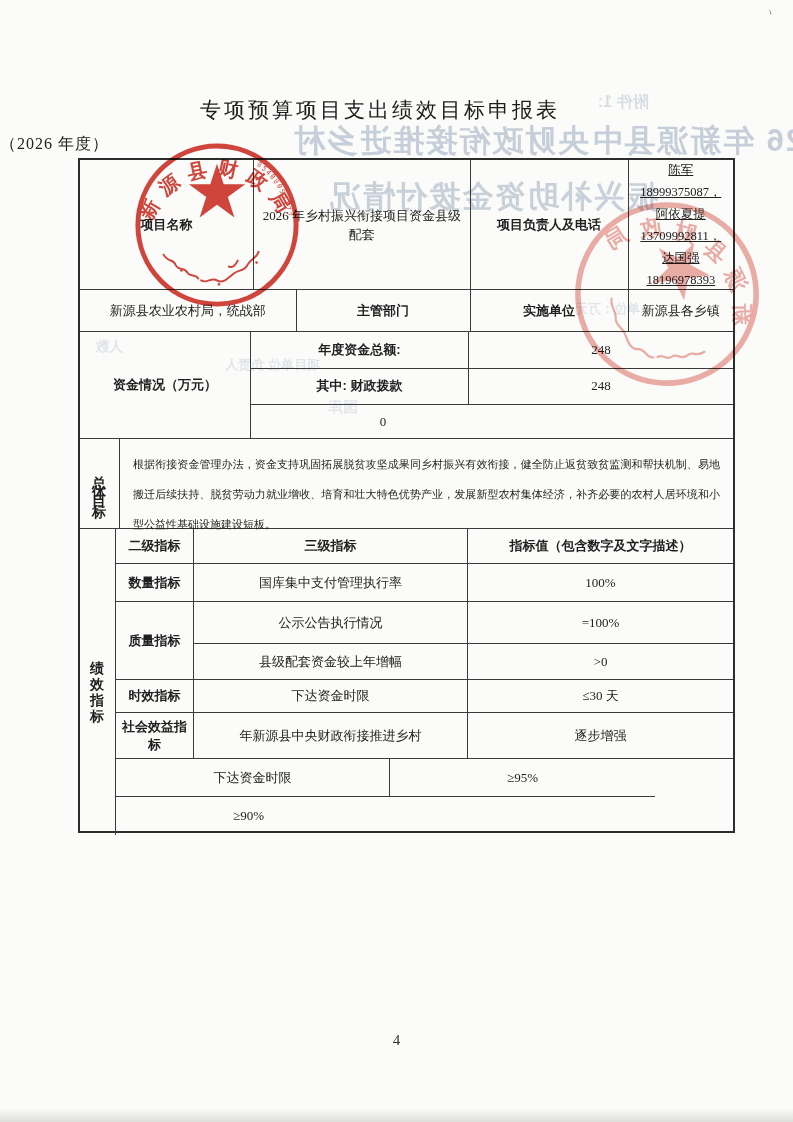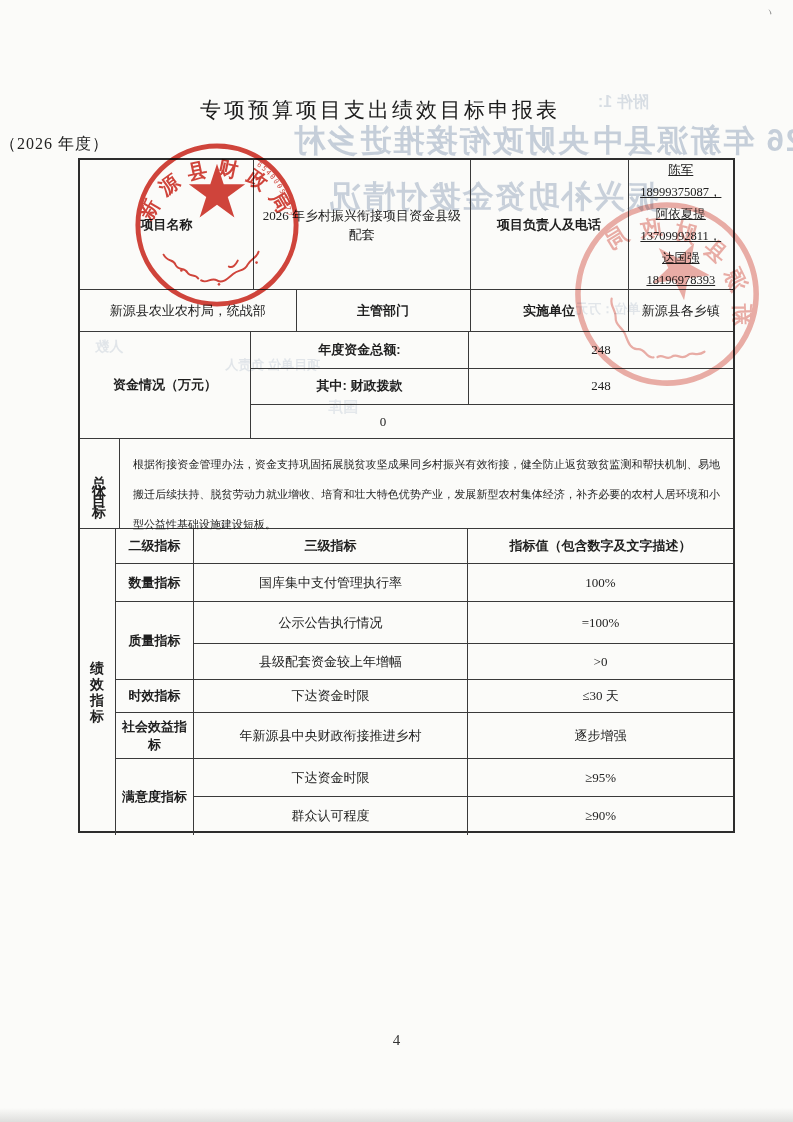--- a/index.html
+++ b/index.html
@@ -208,28 +208,26 @@
         <div class="cell p4 val">≤30 天</div>
       </div>
 
       <div class="row" style="height:46px">
         <div class="cell p2 lbl" style="padding:2px 2px">社会效益指标</div>
         <div class="cell p3 val">年新源县中央财政衔接推进乡村</div>
         <div class="cell p4 val">逐步增强</div>
       </div>
 
       <div class="row no-bb" style="height:76px">
-        <div class="cell p2 lbl">满意度指标</div>
         <div class="stack" style="width:539px">
           <div class="row" style="height:38px">
             <div class="cell p3 val">下达资金时限</div>
             <div class="cell p4 val">≥95%</div>
           </div>
           <div class="row no-bb" style="height:38px">
-            <div class="cell p3 val">群众认可程度</div>
             <div class="cell p4 val">≥90%</div>
           </div>
         </div>
       </div>
 
     </div>
   </div>
 </div>
 
 <svg class="abs seal seal-main" viewBox="0 0 176 176">

